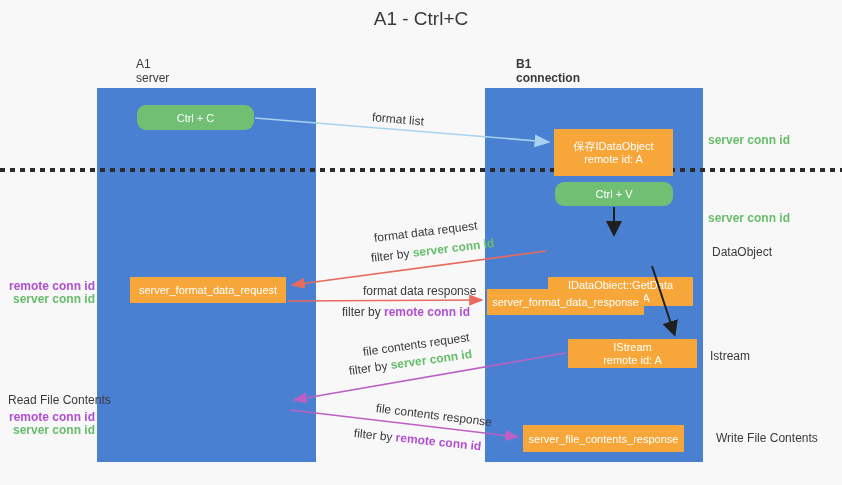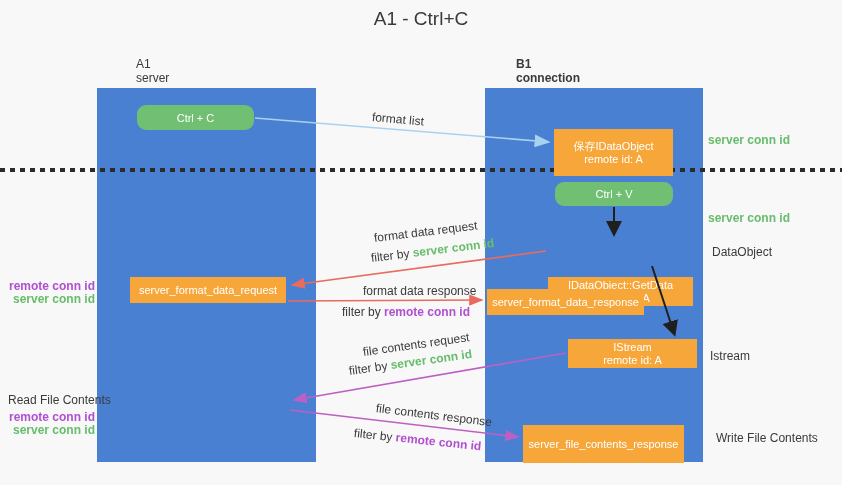--- a/index.html
+++ b/index.html
@@ -31,21 +31,21 @@
   .two-line{display:flex;flex-direction:column;align-items:center;justify-content:center;}
 
   .ctrl-c{left:137px;top:105px;width:117px;height:25px;}
   .ctrl-v{left:555px;top:182px;width:118px;height:24px;}
   .save-box{left:554px;top:129px;width:119px;height:47px;}
   .getdata-box{left:548px;top:237px;width:145px;height:29px;margin-top:40px;}
   .istream-box{left:568px;top:339px;width:129px;height:29px;}
   .fmt-req{left:130px;top:277px;width:156px;height:26px;}
   .fmt-resp{left:487px;top:289px;width:157px;height:26px;}
   .file-req{left:128px;top:394px;width:161px;height:25px;}
-  .file-resp{left:523px;top:425px;width:161px;height:38px;}
+  .file-resp{left:523px;top:425px;width:161px;height:27px;}
 
   svg.arrows{position:absolute;left:0;top:0;z-index:4;pointer-events:none;}
   .ln-lb{stroke:var(--lightblue);stroke-width:1.6;} .mk-lb{fill:var(--lightblue);}
   .ln-red{stroke:var(--red);stroke-width:1.6;} .mk-red{fill:var(--red);}
   .ln-pur{stroke:var(--purple);stroke-width:1.6;} .mk-pur{fill:var(--purple);}
   .ln-blk{stroke:var(--black);stroke-width:2;} .mk-blk{fill:var(--black);}
 
   .albl{position:absolute;z-index:5;font-size:12px;color:var(--textdark);
     white-space:nowrap;transform-origin:left center;}
   .key-green{color:var(--greentext);font-weight:bold;}

